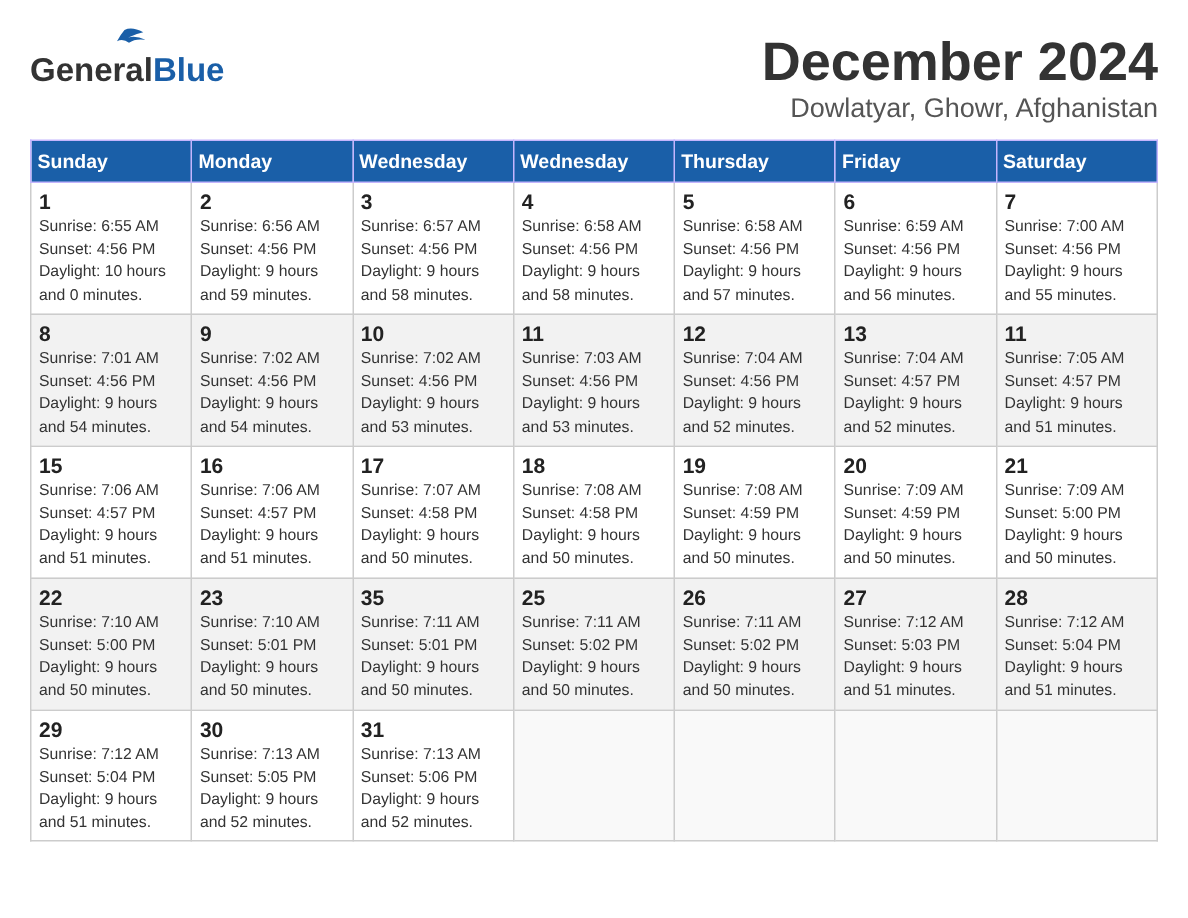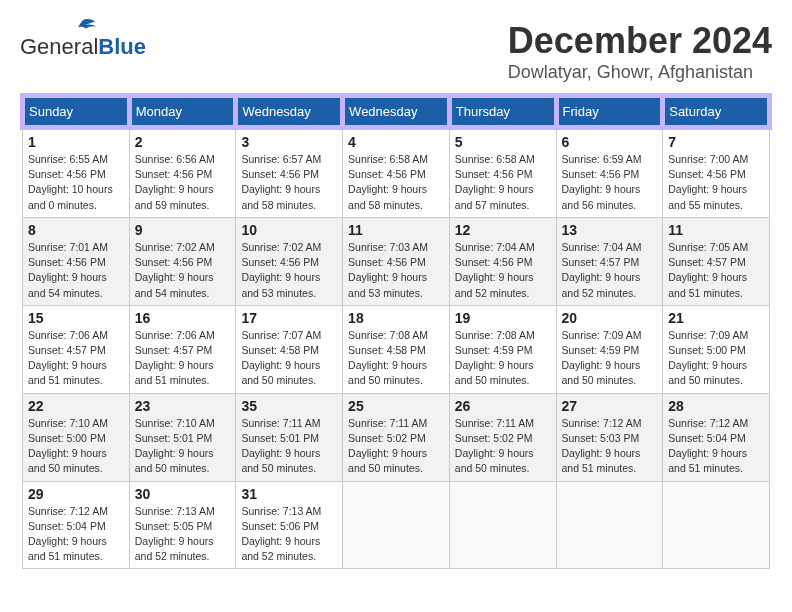--- a/index.html
+++ b/index.html
@@ -21,20 +21,21 @@
       flex-direction: column;
       align-items: flex-start;
     }
     .logo-bird {
       width: 30px;
       height: 18px;
       margin-left: 48px;
       margin-top: -4px;
     }
     .title-area {
+      text-align: right;
     }
     .month-title {
       font-size: 36px;
       font-weight: bold;
       color: #333;
     }
     .location-title {
       font-size: 18px;
       color: #555;
     }
@@ -42,22 +43,22 @@
       width: 100%;
       border-collapse: collapse;
       font-size: 11px;
     }
     .calendar th {
       background: #1a5fa8;
       color: #fff;
       padding: 6px 4px;
       text-align: left;
       font-size: 13px;
-      font-weight: normal;
-      border: 5px solid #c4b5fd;
+      font-weight: bold;
+      border: 1px solid #c4b5fd;
     }
     .calendar td {
       border: 1px solid #ccc;
       padding: 4px 5px;
       vertical-align: top;
       width: calc(100% / 7);
       background: #fff;
     }
     .calendar tr:nth-child(even) td {
       background: #f2f2f2;
@@ -80,21 +81,21 @@
   </style>
 </head>
 <body>
 
 <div class="header-area">
   <div class="logo">
     <svg class="logo-bird" viewBox="0 0 60 30">
       <path d="M30 5 Q40 0 55 8 Q45 10 35 15 Q45 12 58 18 Q44 16 36 22 Q28 16 20 20 Q24 12 30 5Z" fill="#1a5fa8"></path>
     </svg>
     <div style="display:flex; align-items:baseline; gap:0;">
-      <span style="font-size:22px; font-weight:normal; color:#333;">General</span>
+      <span style="font-size:22px; font-weight:bold; color:#333;">General</span>
       <span style="font-size:22px; font-weight:bold; color:#1a5fa8;">Blue</span>
     </div>
   </div>
   <div class="title-area">
     <div class="month-title">December 2024</div>
     <div class="location-title">Dowlatyar, Ghowr, Afghanistan</div>
   </div>
 </div>
 
 <table class="calendar">

